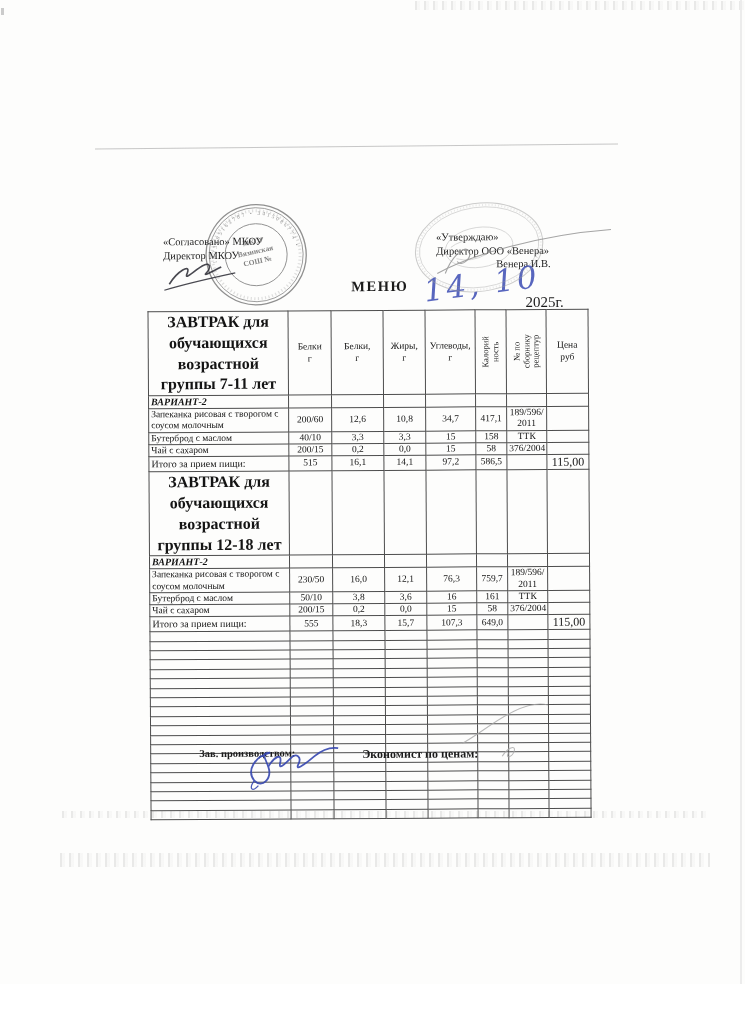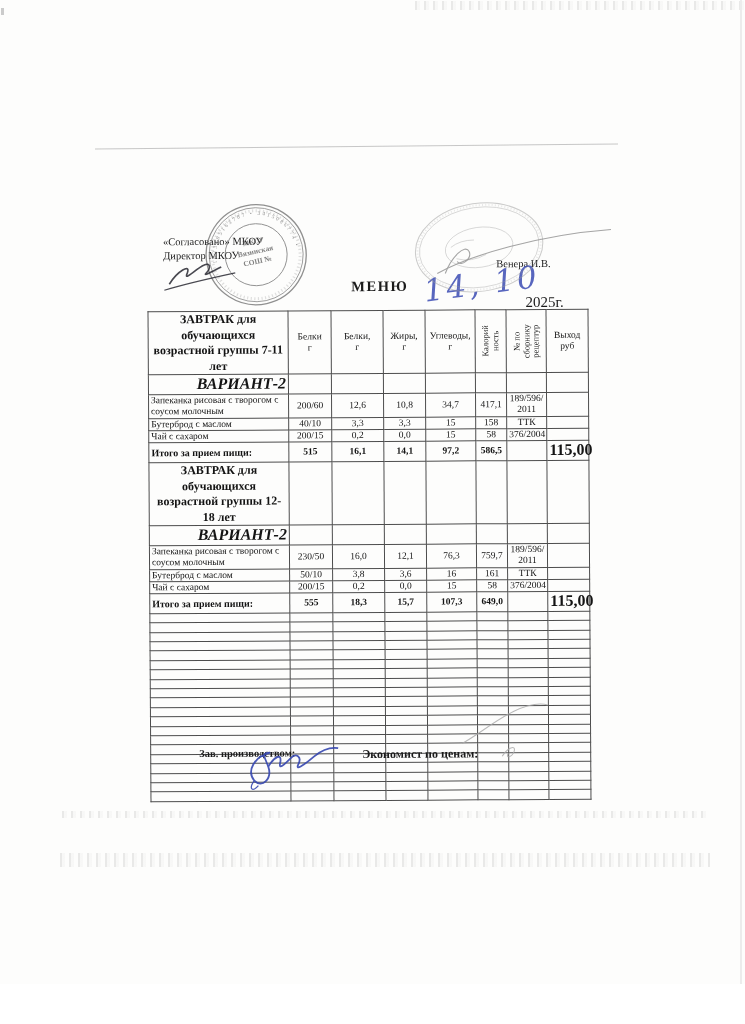--- a/index.html
+++ b/index.html
@@ -23,27 +23,27 @@
              font-size:31px;color:#3c4cb4;transform:rotate(-7deg);opacity:.85;letter-spacing:3px;}
   .year{position:absolute;left:526px;top:295px;font-size:15px;}
 
   
   table.menu{position:absolute;left:148px;top:310px;width:440px;border-collapse:collapse;
              table-layout:fixed;border:1.5px solid #222;}
   td,th{border:1px solid #4d4d4d;padding:0 2px;font-size:9.5px;line-height:1.18;text-align:center;
         vertical-align:middle;white-space:pre-line;font-weight:normal;color:#141414;}
   .c-name{text-align:left;}
   .r-head th{height:46px;}
-  .group-head{font-weight:bold;text-align:center;font-size:12px;line-height:1.3;}
-  .variant-cell{font-weight:bold;font-style:italic;text-align:right;font-size:16px;}
+  .group-head{font-weight:bold;text-align:center;font-size:16px;line-height:1.3;}
+  .variant-cell{font-weight:bold;font-style:italic;text-align:left;font-size:10px;}
   .r-variant td{height:12px;}
   .r-dish td{height:10px;}
-  .r-total td{height:13px;font-weight:bold;border-top:1.5px solid #262626;margin-top:12px;}
+  .r-total td{height:13px;font-weight:normal;border-top:1.5px solid #262626;margin-top:12px;}
   .r-total .c-name{font-size:10px;}
-  .r-total td:last-child{font-size:16px;}
+  .r-total td:last-child{font-size:12px;}
   .r-group td{height:44px;}
   .r-empty td{height:8.4px;}
   .vert{display:inline-block;transform:rotate(-90deg);font-size:8.5px;line-height:1.12;
         white-space:pre-line;width:50px;margin:0 -12px;font-weight:normal;}
 
   
   .f-left{position:absolute;left:197px;top:747px;font-weight:bold;font-size:10.5px;}
   .f-right{position:absolute;left:360px;top:747px;font-weight:bold;font-size:12px;}
 
   svg.ink{position:absolute;inset:0;pointer-events:none;}
@@ -59,20 +59,24 @@
   <div class="artifact smudge" style="left:60px;top:853px;width:650px;height:14px;"></div>
   <div class="artifact faint-line" style="left:95px;top:146px;width:523px;height:1.2px;"></div>
   <div class="artifact" style="left:740px;top:0;width:2px;height:100%;background:#ececec;"></div>
   <div class="artifact" style="left:1px;top:8px;width:3px;height:7px;background:#aaa;opacity:.6;"></div>
 
   <div class="doc">
 
     <div class="appr-left">
       <div>«Согласовано» МКОУ</div>
       <div>Директор МКОУ</div>
+    </div>
+    <div class="appr-right">
+      <div>«Утверждаю»</div>
+      <div>Директор ООО «Венера»</div>
     </div>
     <div class="appr-name">Венера И.В.</div>
 
     <div class="menu-title">МЕНЮ</div>
     <div class="hand-date">14, 10</div>
     <div class="year">2025г.</div>
 
     <table class="menu">
       <colgroup>
         <col style="width:140px">
@@ -93,21 +97,21 @@
 г</th>
             <th class="c-col">Жиры,
 г</th>
             <th class="c-col">Углеводы,
 г</th>
             <th class="c-col"><span class="vert">Калорий
 ность</span></th>
             <th class="c-col"><span class="vert">№ по
 сборнику
 рецептур</span></th>
-            <th class="c-col">Выход
+            <th class="c-col">Цена
 руб</th>
           </tr>
           <tr class="r-variant">
             <td class="c-name variant-cell">ВАРИАНТ-2</td>
             <td></td>
             <td></td>
             <td></td>
             <td></td>
             <td></td>
             <td></td>

